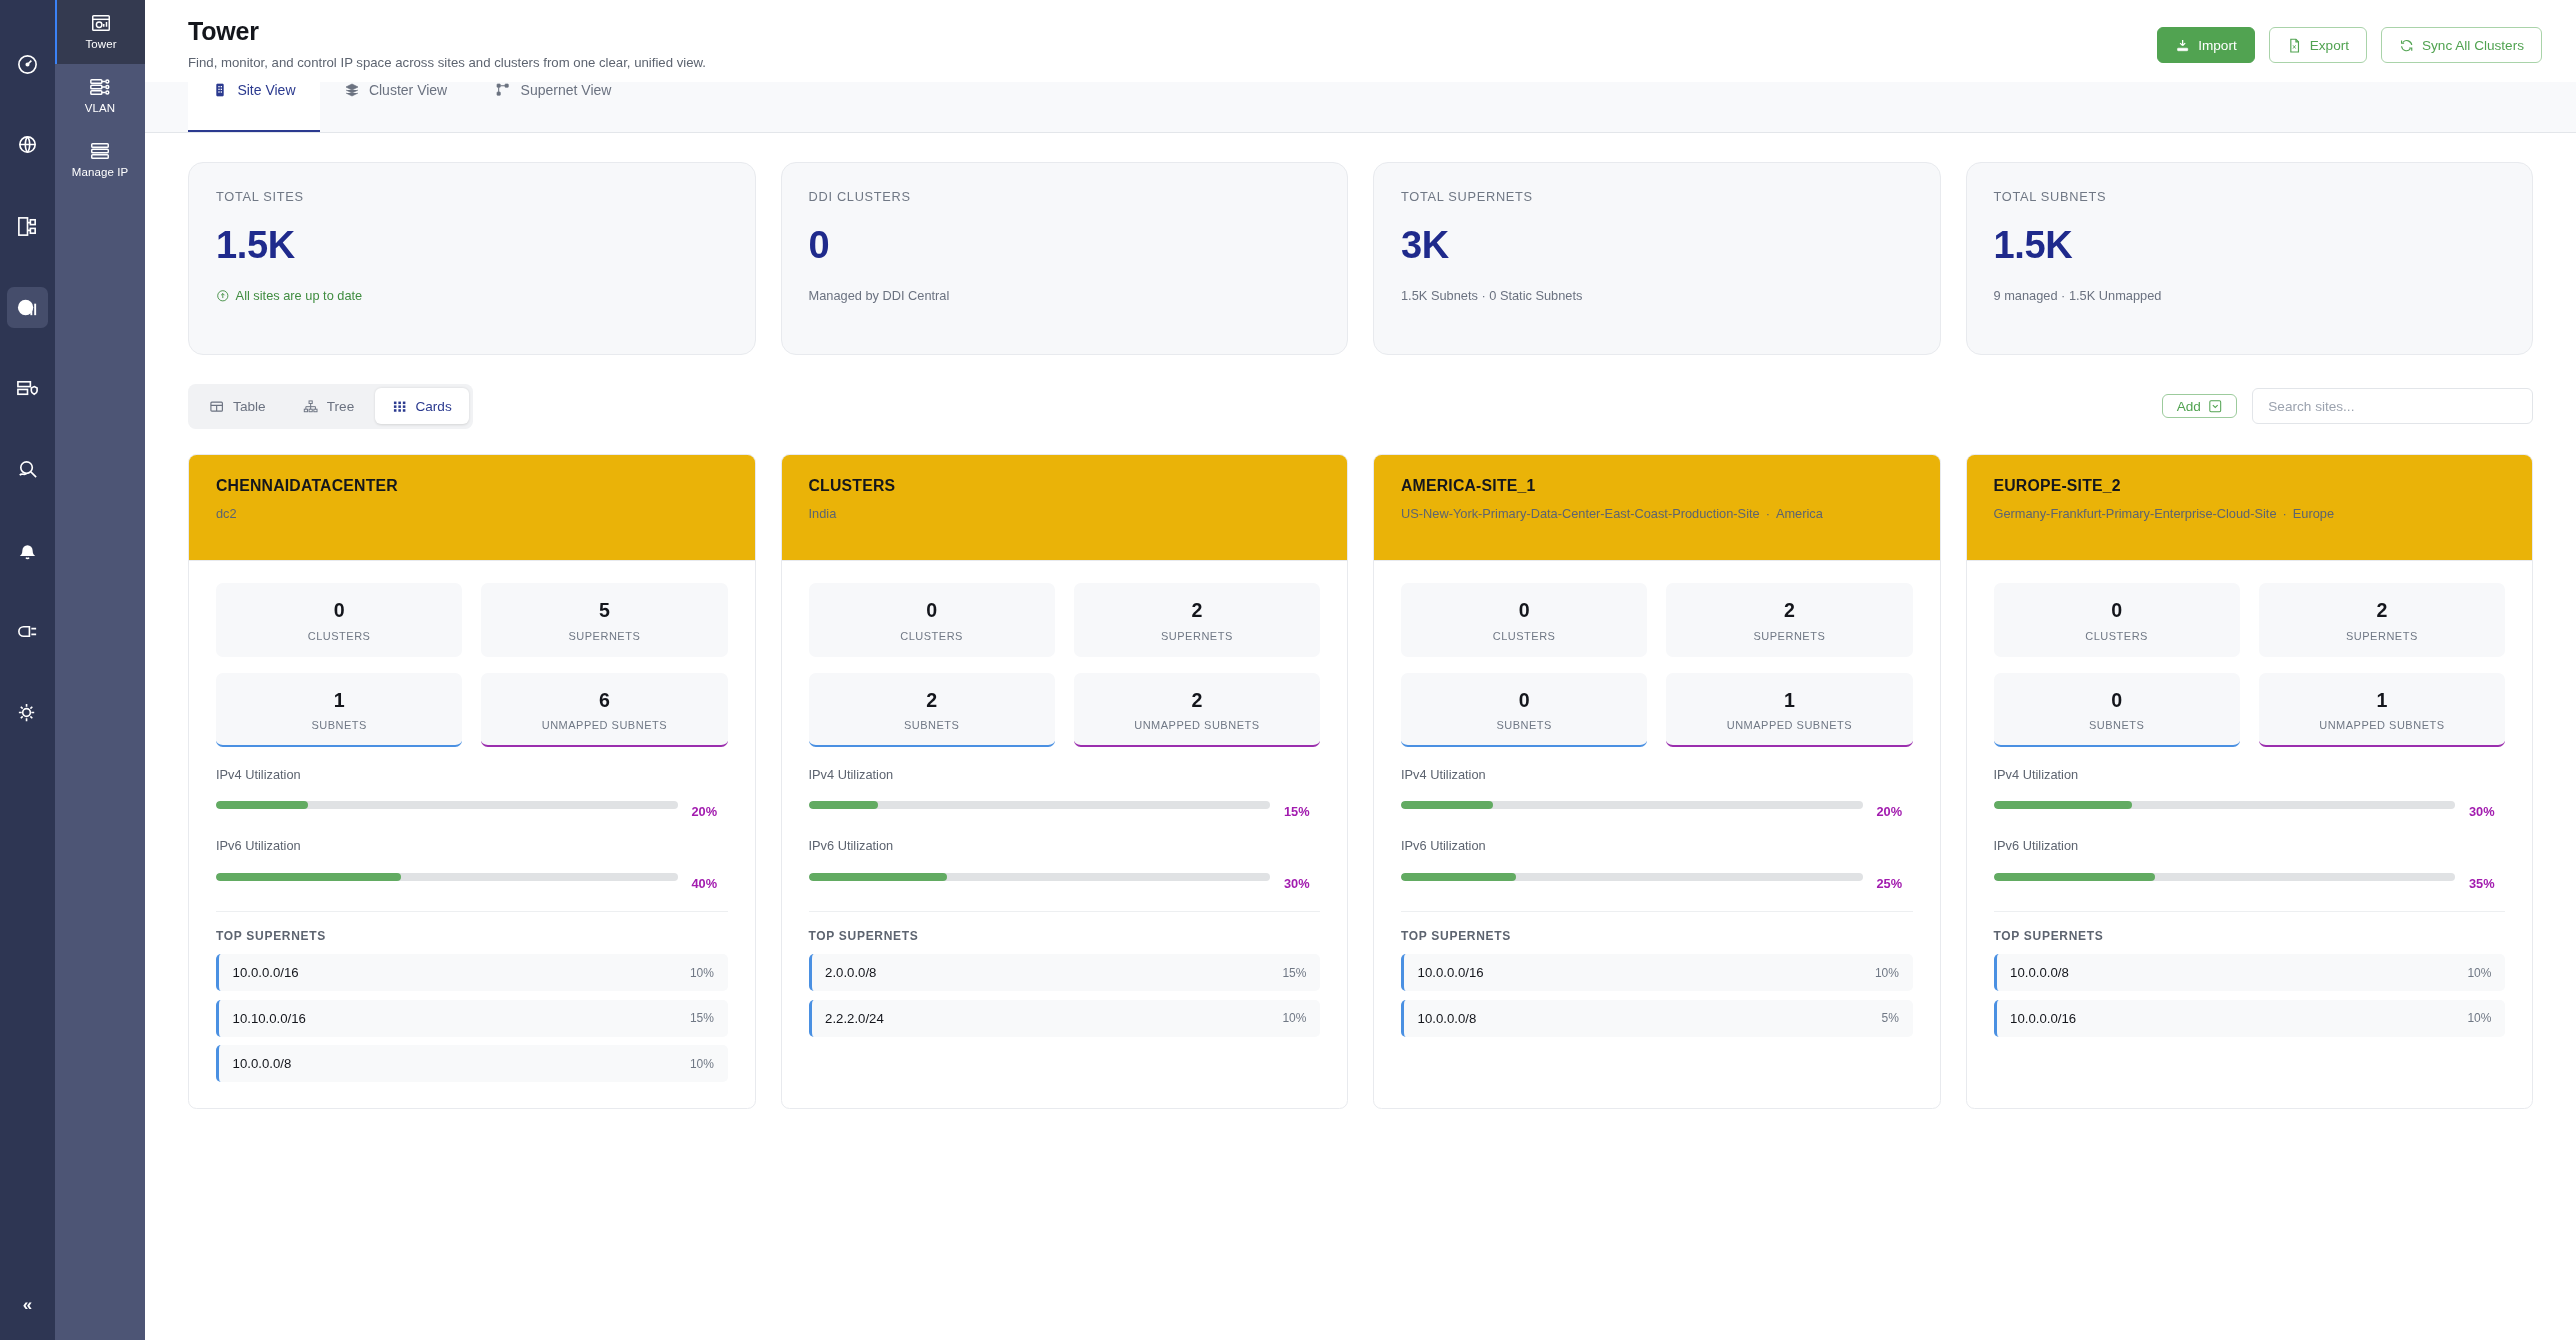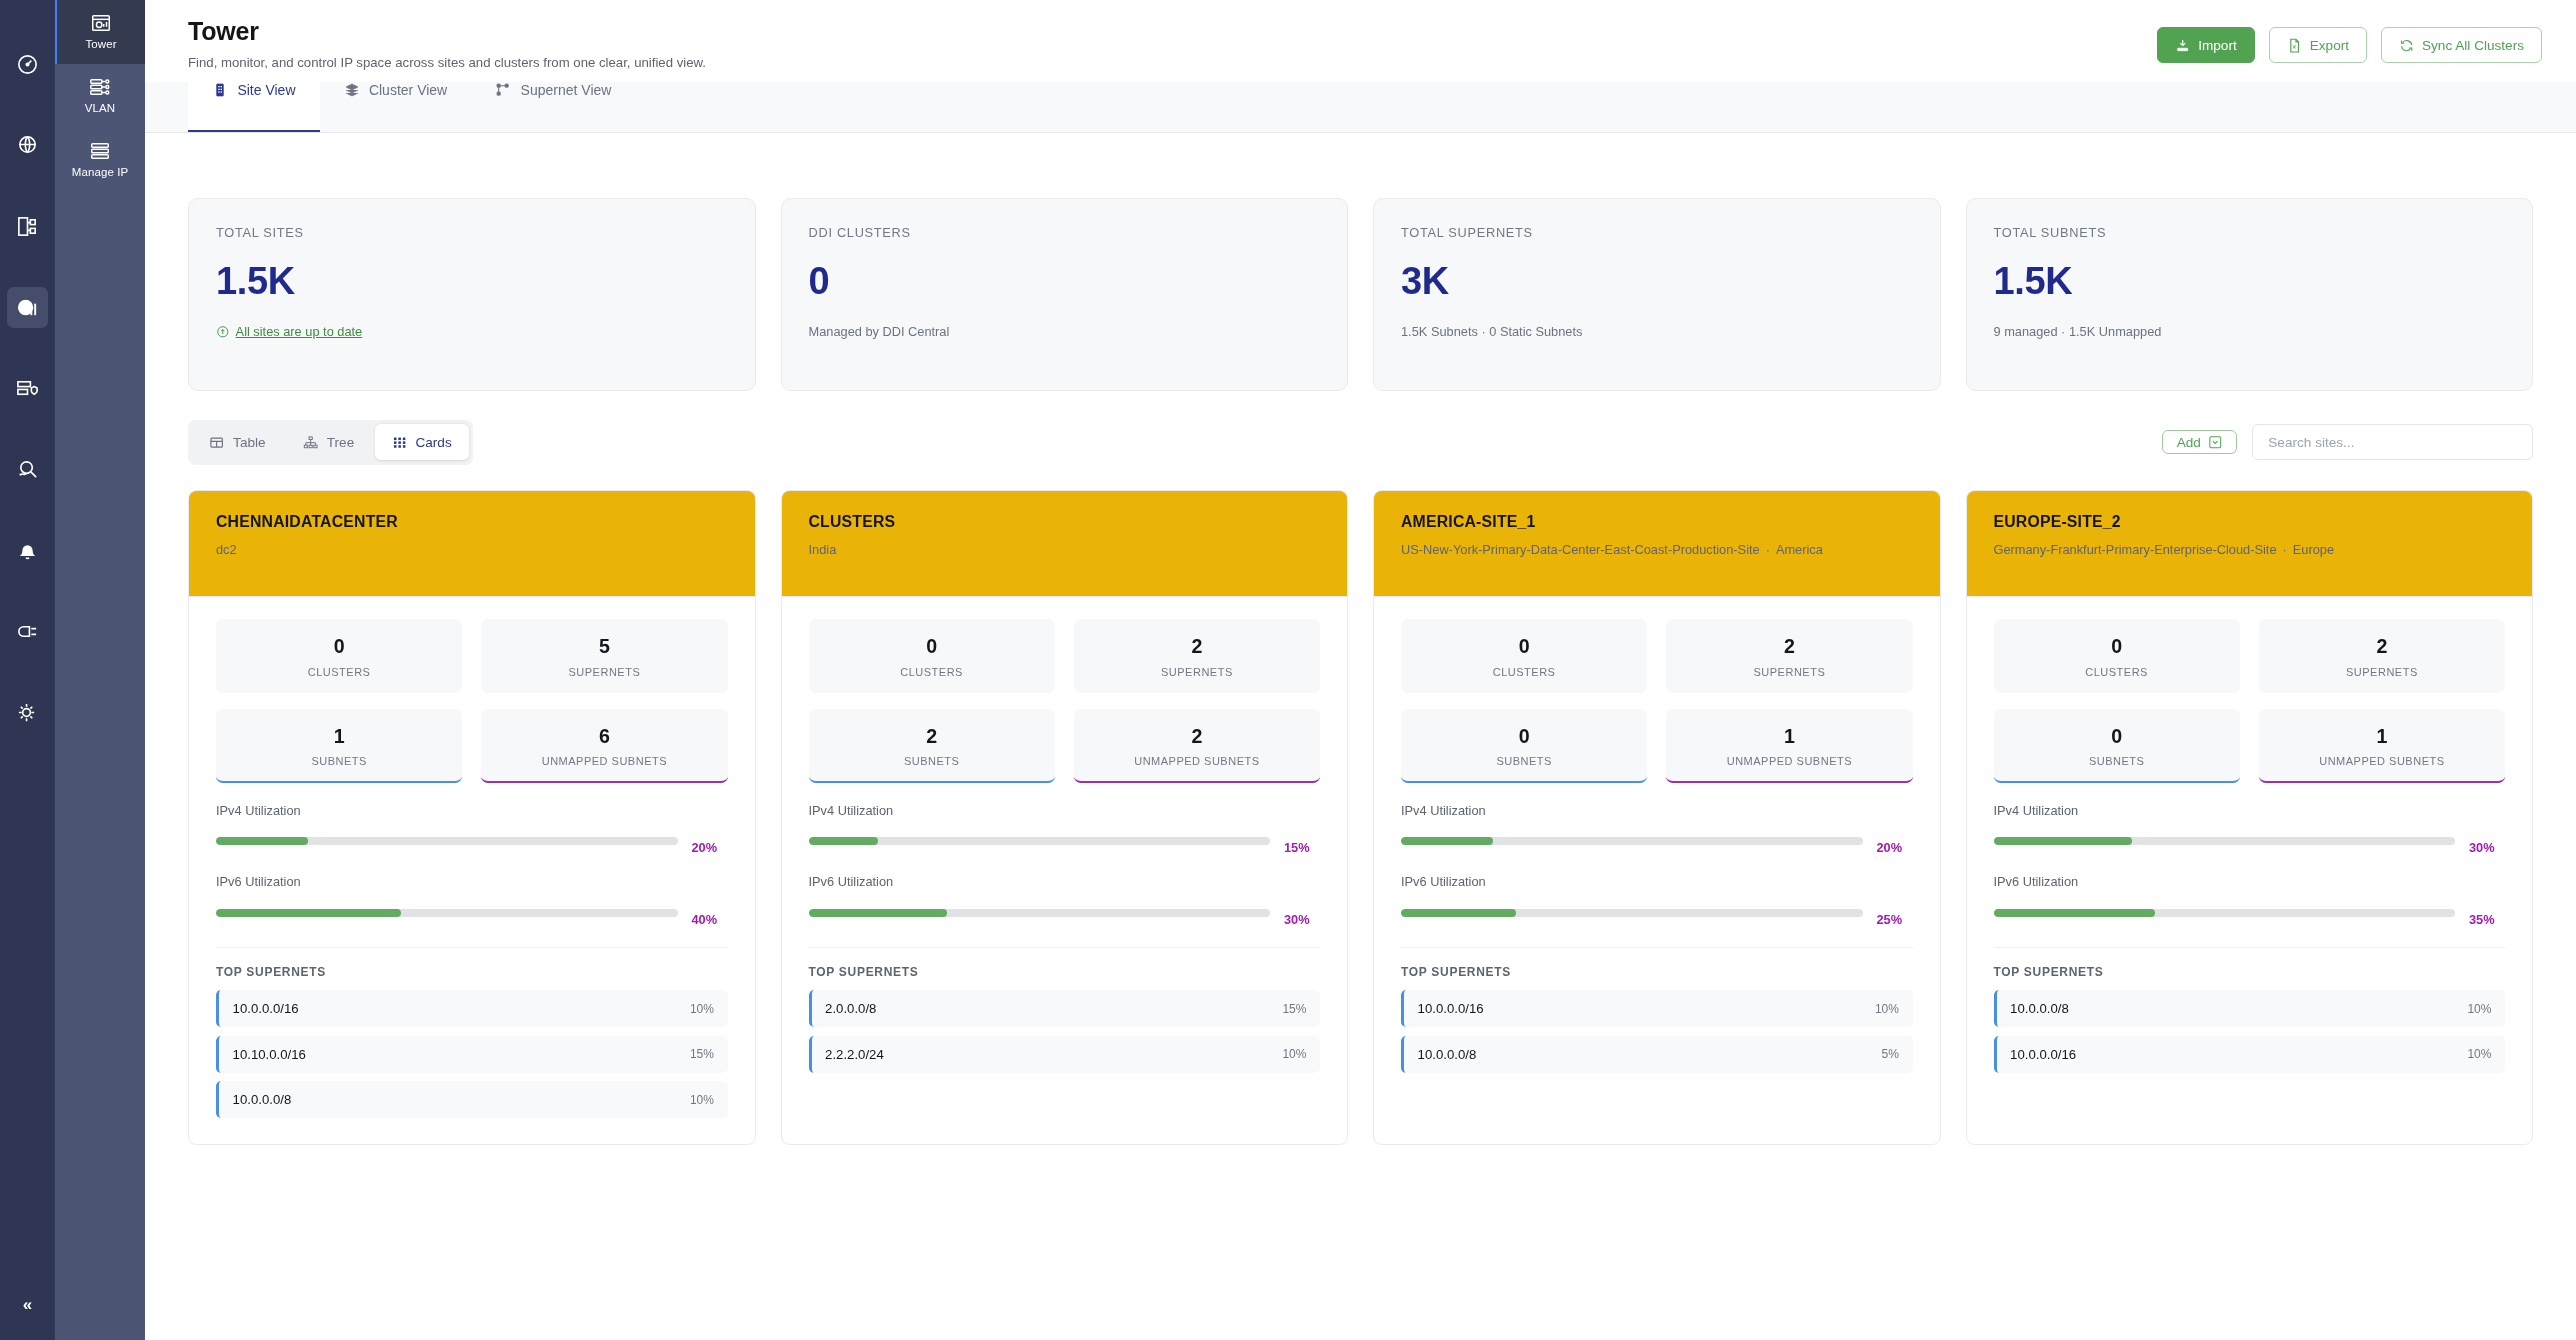--- a/index.html
+++ b/index.html
@@ -81,27 +81,27 @@
   .tab.active { color: #2b3a8f; font-weight: 500; background:#ffffff; border-bottom-color: #2b3a8f; }
   .tab svg { width: 16px; height: 16px; }
   .tab.active svg { fill: #2b3a8f; stroke:#2b3a8f; }
   .tab svg { fill: #6b7280; stroke:#6b7280; }
 
   .content { padding: 29px 43px 0 43px; flex: 1 1 auto; overflow: hidden; }
 
   
   .kpi-row { display: grid; grid-template-columns: repeat(4, 1fr); gap: 25px; }
   .kpi {
-    background: #f7f8fa; border: 0.9px solid #e8eaee; border-radius: 10px;
-    padding: 25.6px 27px 25.6px 27px; min-height: 193px; margin-top: 36px;
+    background: #f7f8fa; border: 0.9px solid #e8eaee; border-radius: 15px;
+    padding: 25.6px 27px 25.6px 27px; min-height: 193px;
   }
   .kpi-label { font-size: 12.8px; letter-spacing: 0.7px; color: #707885; text-transform: uppercase; }
   .kpi-value { font-size: 38px; font-weight: 700; color: #1f2a8c; margin-top: 20.4px; letter-spacing: -0.4px;}
   .kpi-foot { margin-top: 21px; font-size: 12.8px; color: #6b7280; display:flex; align-items:center; gap:6px;}
-  .kpi-foot.green { color: #3f8c3f; text-decoration: underline; }
+  .kpi-foot.green { color: #3f8c3f; }
   .kpi-foot svg { width: 13.6px; height: 13.6px; stroke:#3f8c3f; fill:none; stroke-width:1.6;}
 
   
   .toolbar { display: flex; justify-content: space-between; align-items: center; margin-top: 29px; }
   .seg { display: inline-flex; background: #f1f2f4; border-radius: 7.7px; padding: 4.3px; gap: 3.4px; }
   .seg-btn {
     display: inline-flex; align-items: center; gap: 8.5px;
     height: 36px; padding: 0 17px; border-radius: 6px;
     font-size: 13.6px; color: #6b7280; background: transparent;
   }

